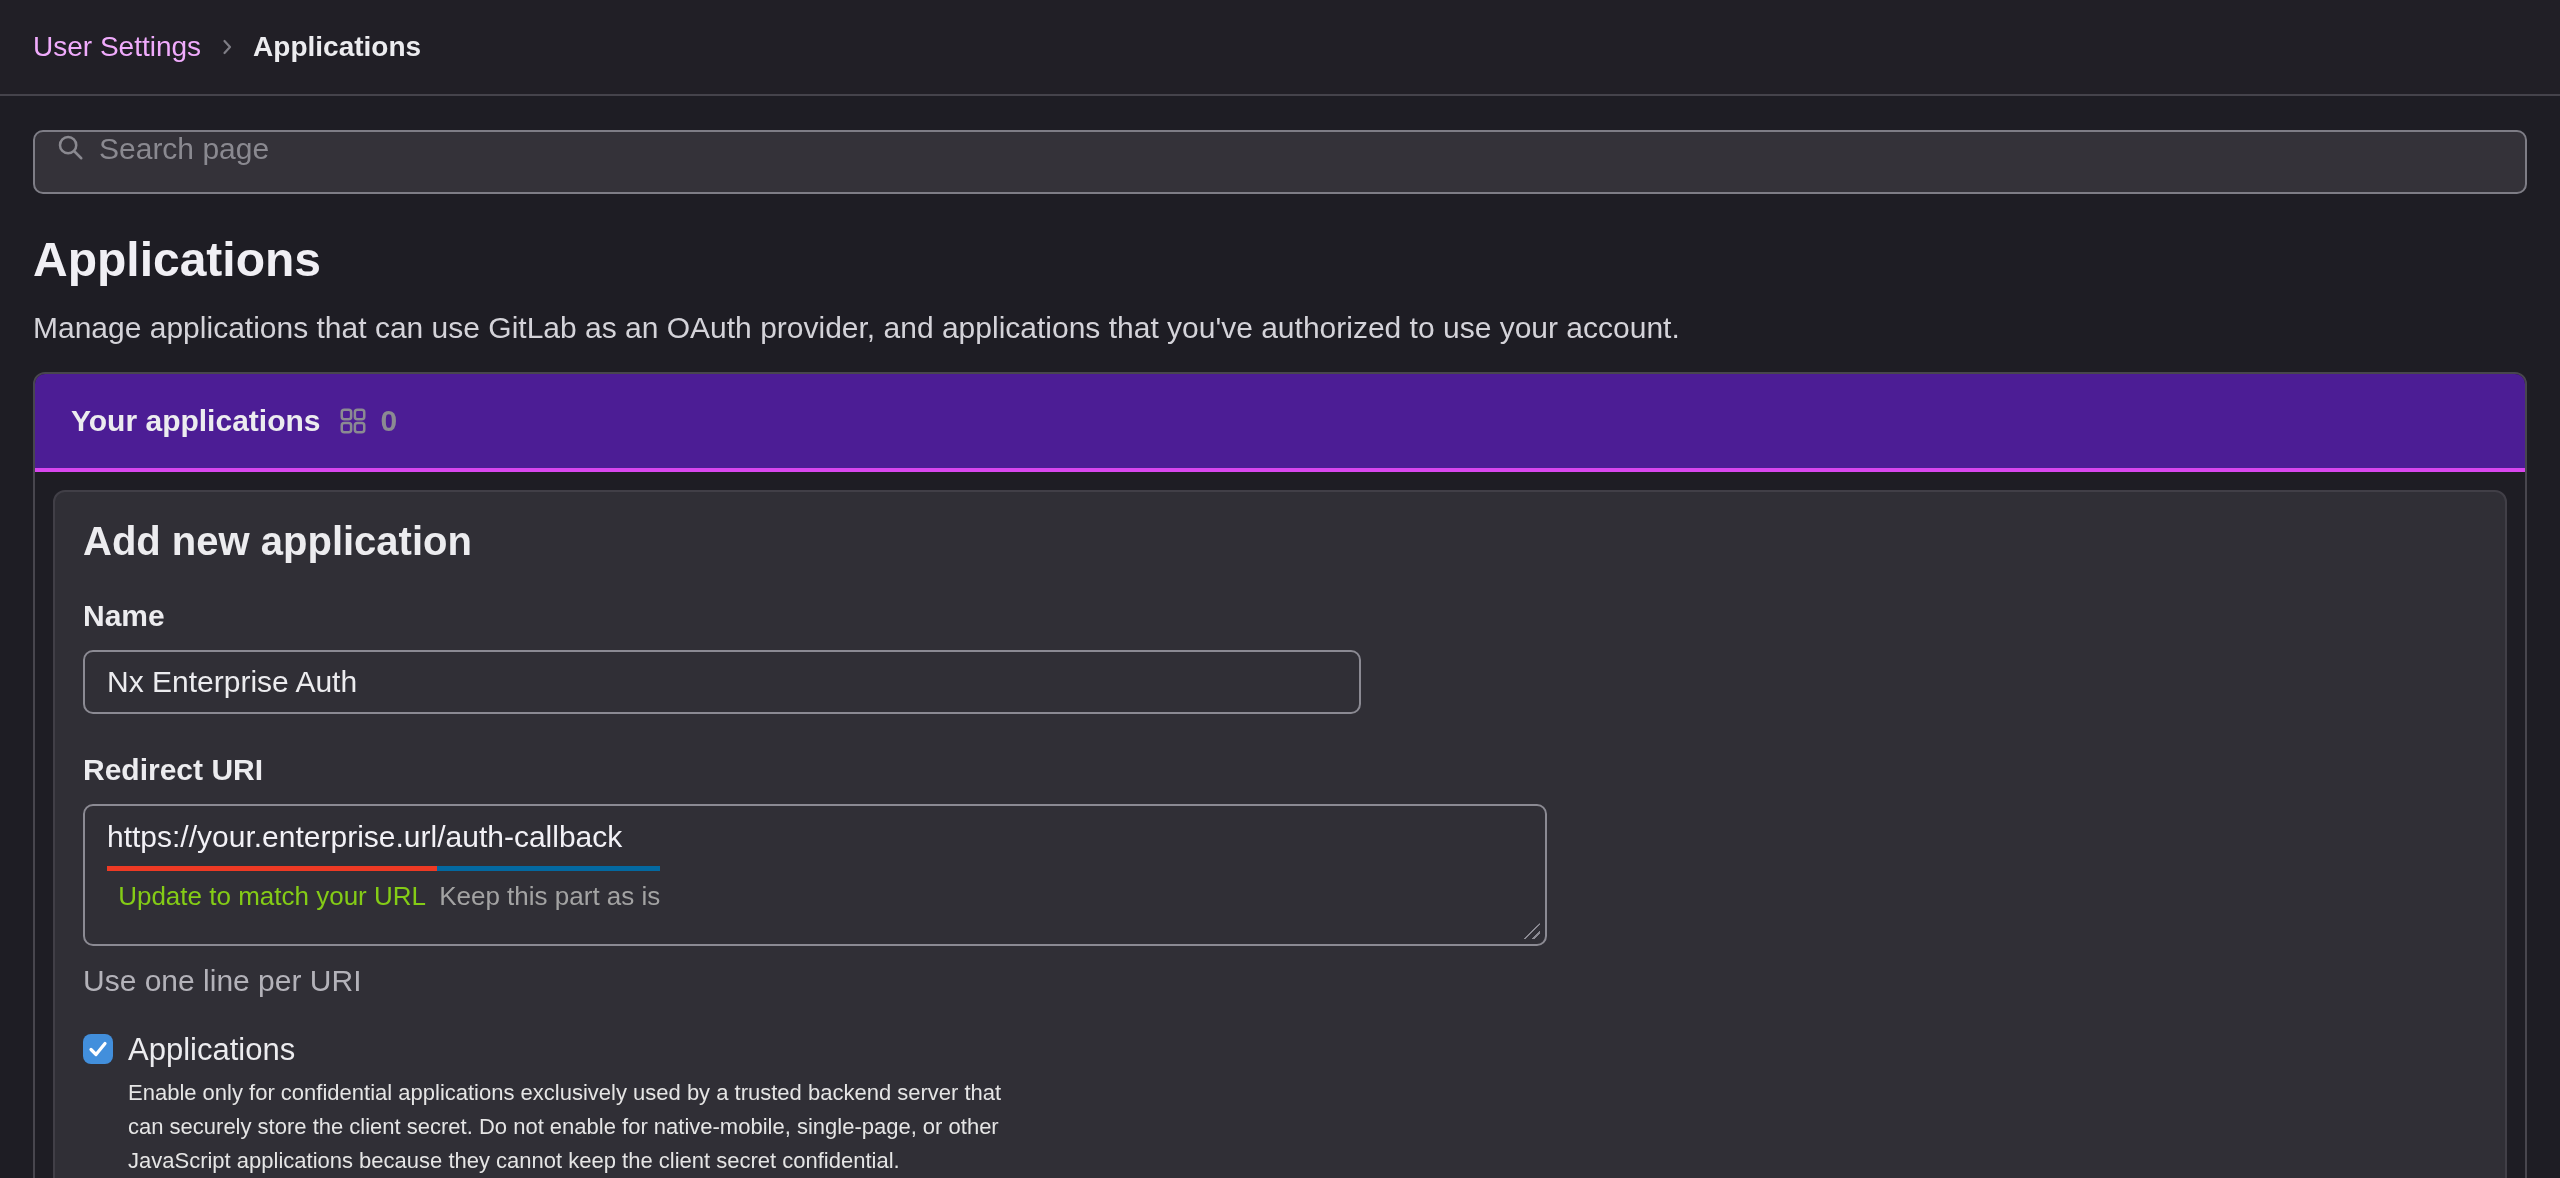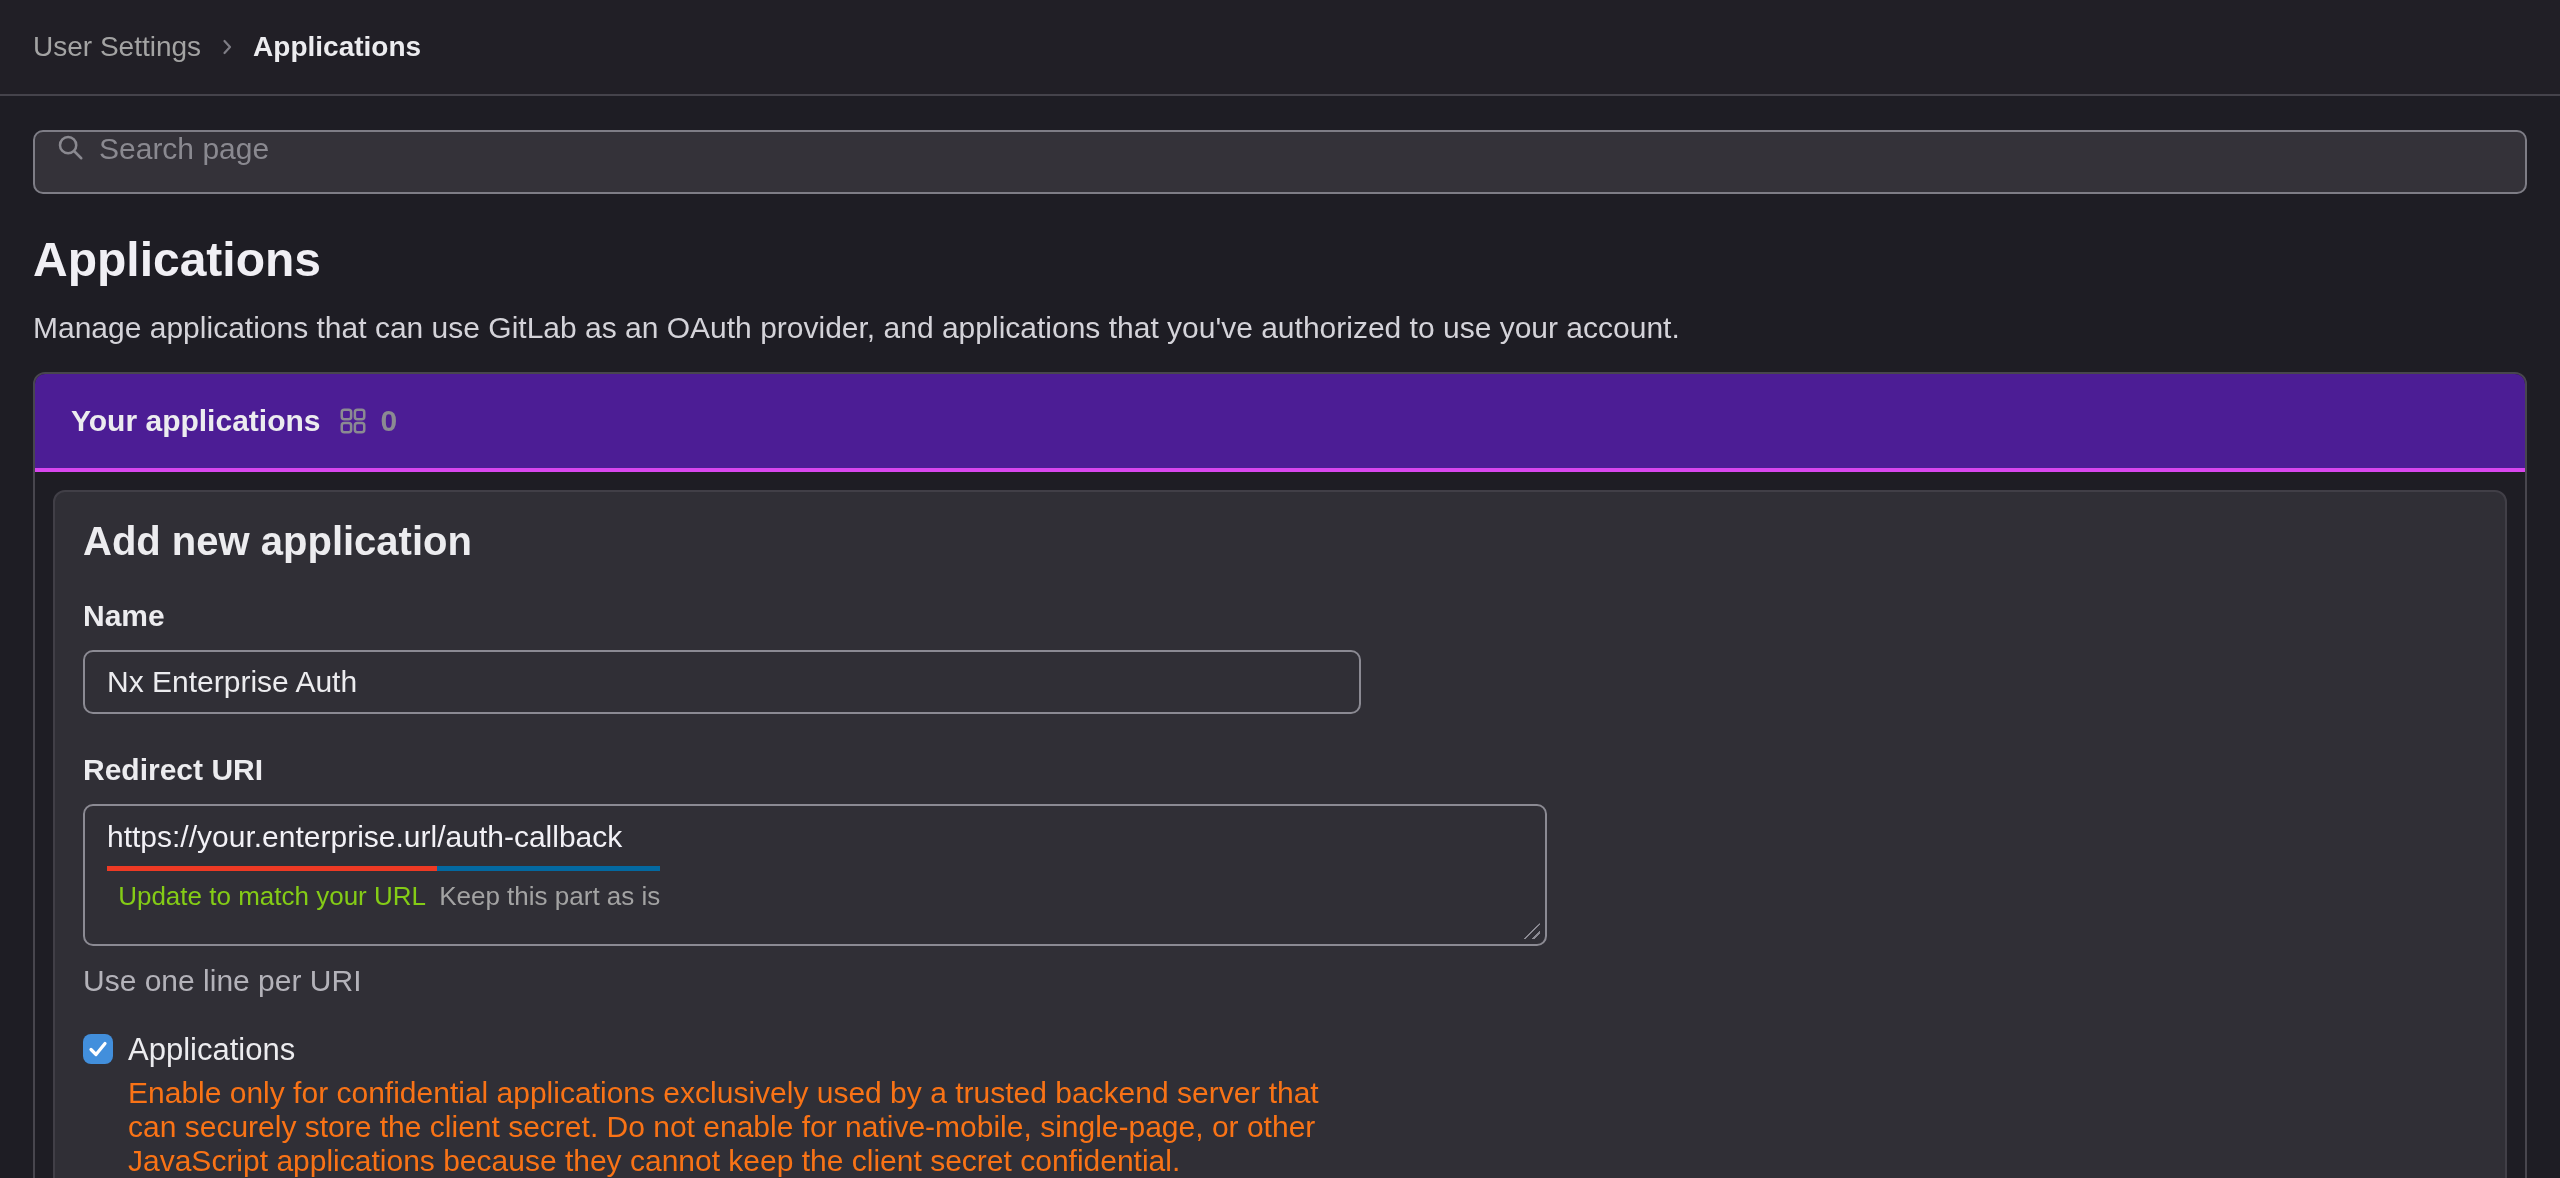--- a/index.html
+++ b/index.html
@@ -13,21 +13,21 @@
   
   .topbar {
     height: 96px;
     background: #211f26;
     border-bottom: 2px solid #45434b;
     display: flex;
     align-items: center;
     padding: 0 33px;
   }
   .breadcrumb { display: flex; align-items: center; font-size: 28px; }
-  .crumb-parent { color: #a3a3a3; cursor: pointer; }
+  .crumb-parent { color: #f0abfc; cursor: pointer; }
   .crumb-chevron { margin: 0 14px; display: flex; align-items: center; }
   .crumb-current { color: #ececef; font-weight: 700; }
 
   
   .content { padding: 34px 33px 0 33px; }
 
   .search-box {
     width: 100%;
     height: 64px;
     background: #343239;
@@ -185,23 +185,23 @@
   .check-label {
     margin-left: 15px;
     font-size: 31px;
     line-height: 36px;
     color: #ececef;
     cursor: pointer;
   }
   .check-help {
     margin-left: 45px;
     margin-top: 8px;
-    font-size: 30px;
+    font-size: 22px;
     line-height: 34px;
-    color: #f97316;
+    color: #e5e5e5;
   }
 </style>
 </head>
 <body>
 
 <header class="topbar">
   <nav class="breadcrumb">
     <span class="crumb-parent">User Settings</span>
     <span class="crumb-chevron">
       <svg width="24" height="24" viewBox="0 0 24 24" fill="none" stroke="#7e7d85" stroke-width="2.2" stroke-linecap="round" stroke-linejoin="round">

